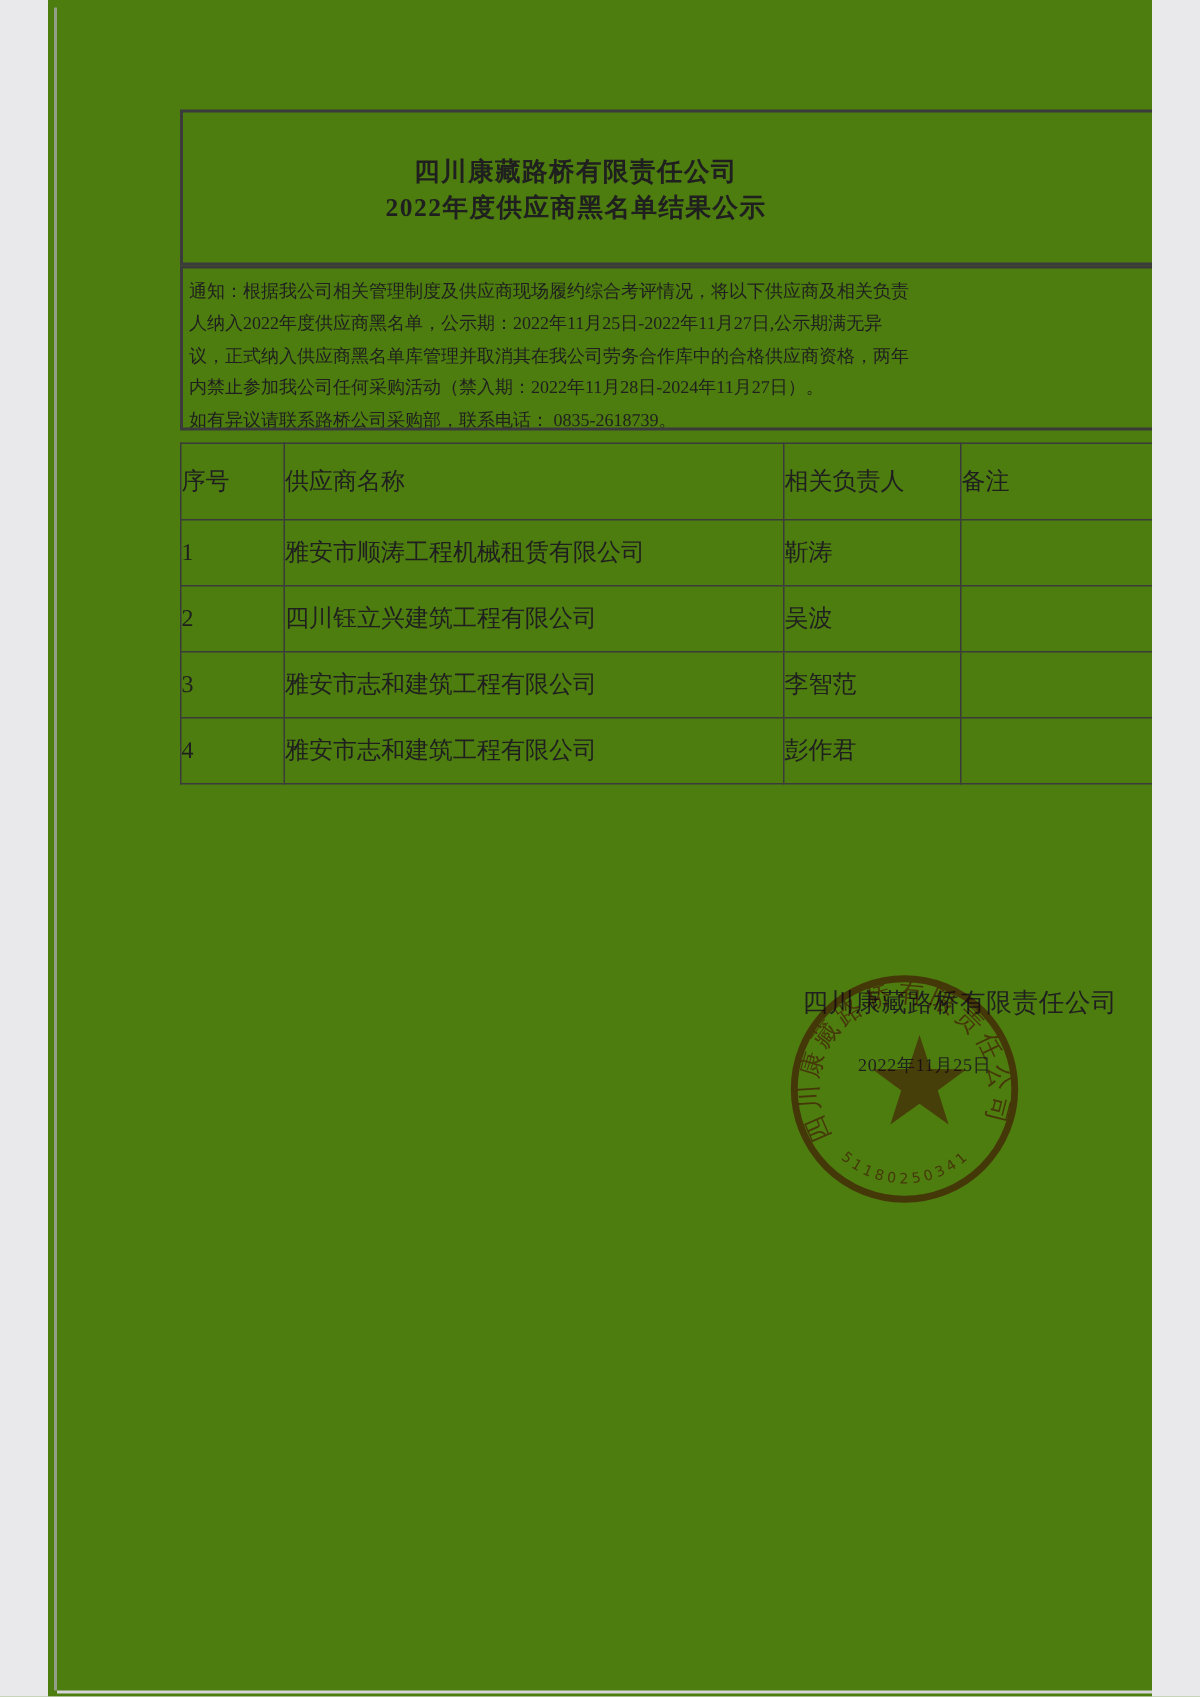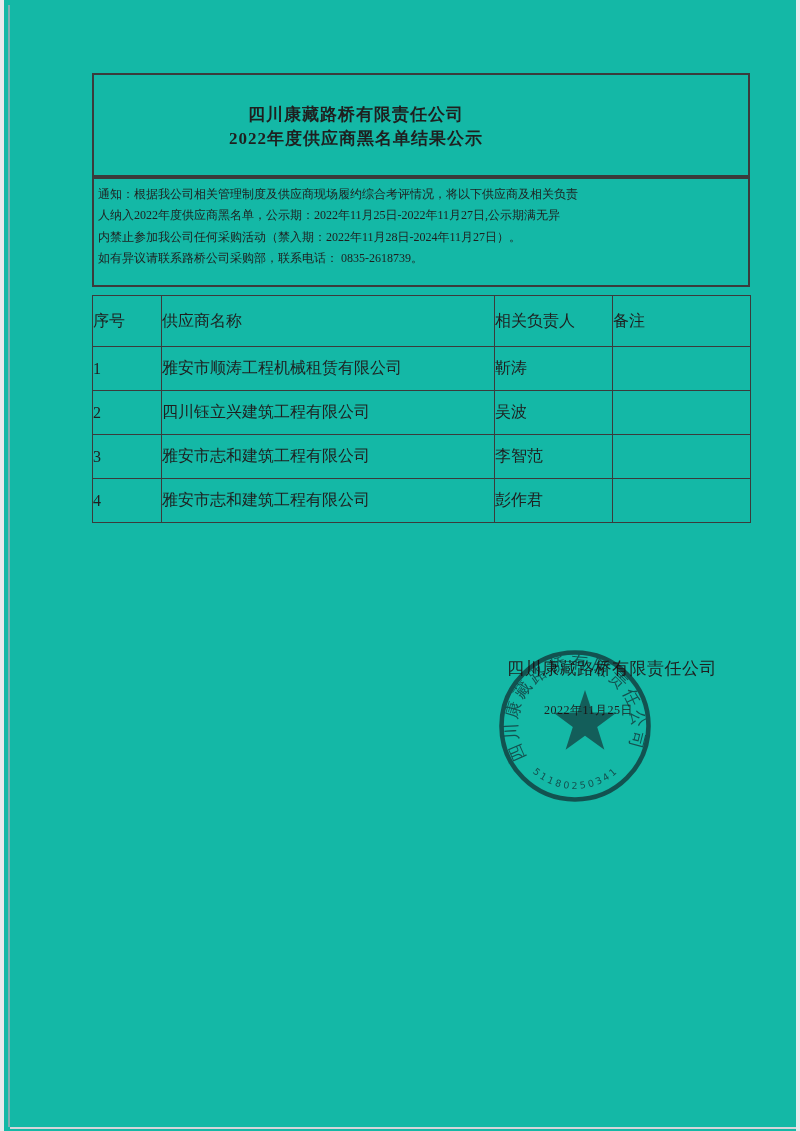--- a/index.html
+++ b/index.html
@@ -2,23 +2,23 @@
 <html><head>
 <meta charset="utf-8">
 <style>
   html,body { margin:0; padding:0; }
   body {
     font-family: "Liberation Serif", "DejaVu Serif", serif;
     background:#e9e9ec;
   }
   .page {
     position:relative;
-    width:792px; height:1131px;
+    width:736px; height:1131px;
     margin:0 auto;
-    background:#14b8a6;
+    background:#4d7c0f;
     color:#1f1f1f;
     overflow:hidden;
   }
   
   .edge-left {
     position:absolute; left:4px; top:5px; width:2px; height:1122px;
     background:#a9a9b4; opacity:.75;
   }
   .edge-bottom {
     position:absolute; left:6px; bottom:2px; width:790px; height:2px;
@@ -92,20 +92,21 @@
   <div class="title-box">
     <div class="title-inner">
       <div>四川康藏路桥有限责任公司</div>
       <div>2022年度供应商黑名单结果公示</div>
     </div>
   </div>
 
   <div class="notice-box">
     <div class="notice-line">通知：根据我公司相关管理制度及供应商现场履约综合考评情况，将以下供应商及相关负责</div>
     <div class="notice-line">人纳入2022年度供应商黑名单，公示期：2022年11月25日-2022年11月27日,公示期满无异</div>
+    <div class="notice-line">议，正式纳入供应商黑名单库管理并取消其在我公司劳务合作库中的合格供应商资格，两年</div>
     <div class="notice-line">内禁止参加我公司任何采购活动（禁入期：2022年11月28日-2024年11月27日）。</div>
     <div class="notice-line">如有异议请联系路桥公司采购部，联系电话： 0835-2618739。</div>
   </div>
 
   <table class="blacklist-table">
     <colgroup>
       <col class="c-index">
         <col class="c-name">
         <col class="c-person">
         <col class="c-note">

